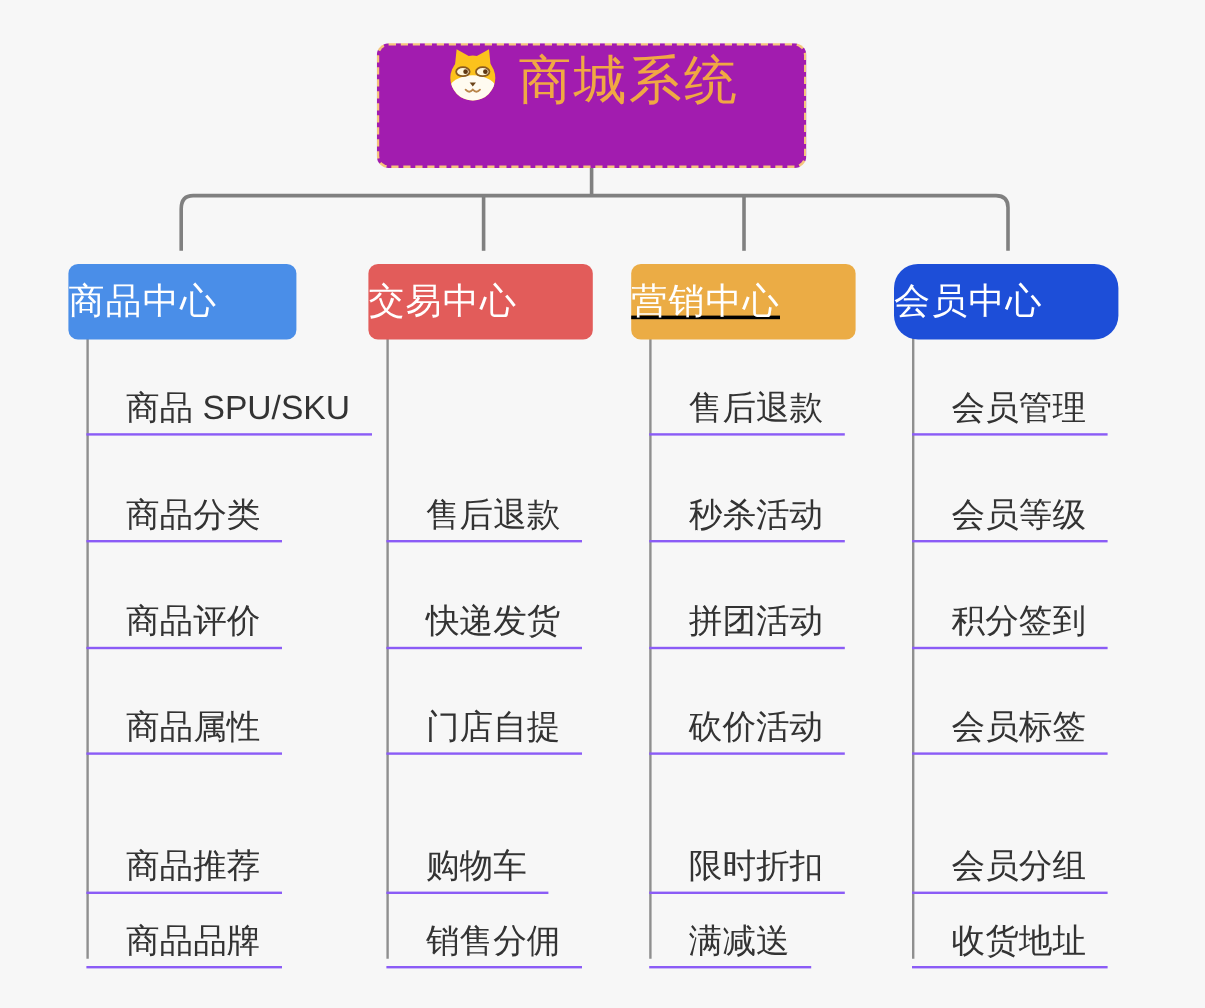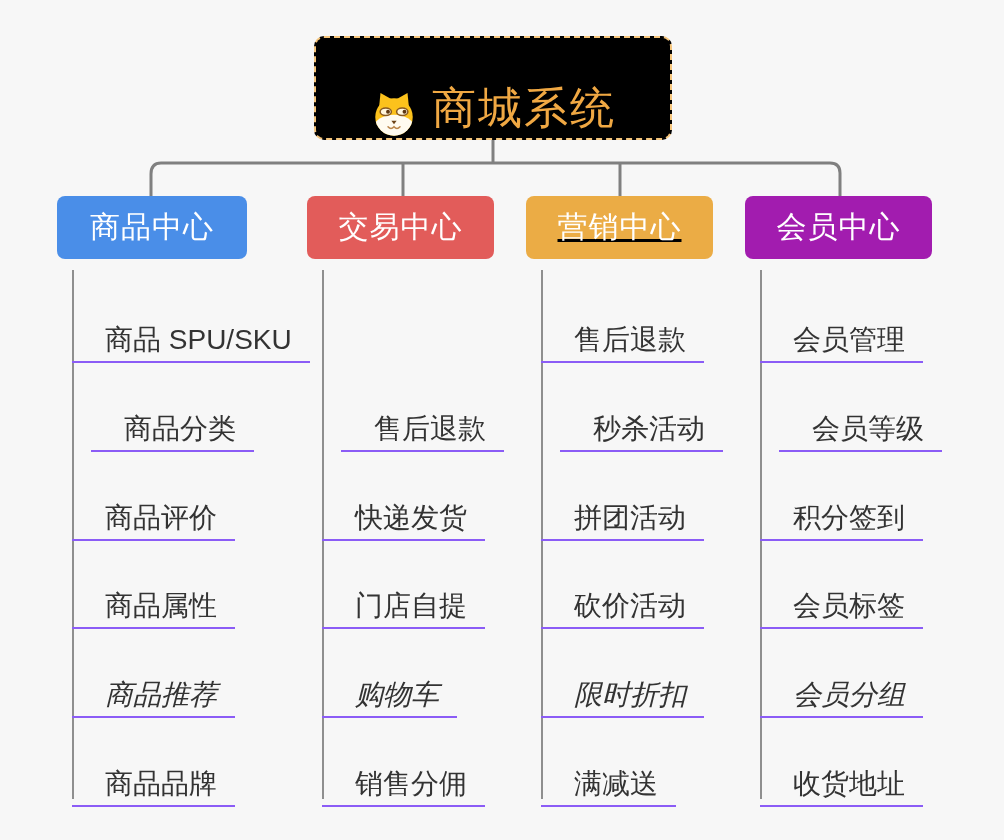--- a/index.html
+++ b/index.html
@@ -13,40 +13,40 @@
     background:#f7f7f7;
     overflow:hidden;
   }
   .connector-svg{
     position:absolute;left:0;top:0;width:1004px;height:840px;
     pointer-events:none;
   }
   
   .root-node{
     position:absolute;left:314px;top:36px;width:358px;height:104px;
-    background:#000000;
+    background:#a21caf;
     border:2px dashed #f5c57c;
     border-radius:10px;
     box-sizing:border-box;
-    display:flex;align-items:flex-end;justify-content:center;gap:14px;
+    display:flex;align-items:flex-start;justify-content:center;gap:14px;
     cursor:pointer;
   }
   .root-title{
     font-size:44px;
     color:#f0a843;
     font-weight:500;
     letter-spacing:2px;
     white-space:nowrap;
   }
   .dog-icon{display:inline-flex;width:48px;height:48px;}
   
   .branch-box{
-    position:absolute;top:196px;height:63px;
+    position:absolute;top:220px;height:63px;
     border-radius:8px;
-    display:flex;align-items:center;justify-content:center;
+    display:flex;align-items:center;justify-content:flex-start;
     cursor:pointer;
   }
   .branch-label{
     color:#ffffff;font-size:30px;letter-spacing:1px;white-space:nowrap;
   }
   .branch-0{left:57px;width:190px;}
   .branch-1{left:307px;width:187px;}
   .branch-2{left:526px;width:187px;}
   .branch-3{left:745px;width:187px;}
   
@@ -64,24 +64,24 @@
   .subtopic span{
     font-size:28px;color:#333333;line-height:1;
   }
   
   .col-0{left:72px;}
   .col-1{left:322px;}
   .col-2{left:541px;}
   .col-3{left:760px;}
   
   .row-0{top:310px;}
-  .row-1{top:399px;margin-left:19px;}
+  .row-1{top:399px;}
   .row-2{top:488px;}
   .row-3{top:576px;}
-  .row-4{top:665px;font-style:italic;}
+  .row-4{top:692px;}
   .row-5{top:754px;}
 </style>
 </head>
 <body>
 
 <div class="canvas">
 
   <svg class="connector-svg" viewBox="0 0 1004 840">
 
     <path d="M493 140 V163" stroke="#808080" stroke-width="3" fill="none"></path>
@@ -122,21 +122,21 @@
 
   <div class="branch-box branch-0" style="background: rgb(74, 142, 232);">
     <span class="branch-label">商品中心</span>
   </div>
   <div class="branch-box branch-1" style="background: rgb(226, 92, 90);">
     <span class="branch-label">交易中心</span>
   </div>
   <div class="branch-box branch-2" style="background: rgb(235, 172, 69); text-decoration: underline;">
     <span class="branch-label">营销中心</span>
   </div>
-  <div class="branch-box branch-3" style="background: #a21caf;">
+  <div class="branch-box branch-3" style="background: #1d4ed8; border-radius: 20px;">
     <span class="branch-label">会员中心</span>
   </div>
 
   <div class="subtopic col-0 row-0">
       <span>商品 SPU/SKU</span>
     </div>
   <div class="subtopic col-0 row-1">
       <span>商品分类</span>
     </div>
   <div class="subtopic col-0 row-2">

